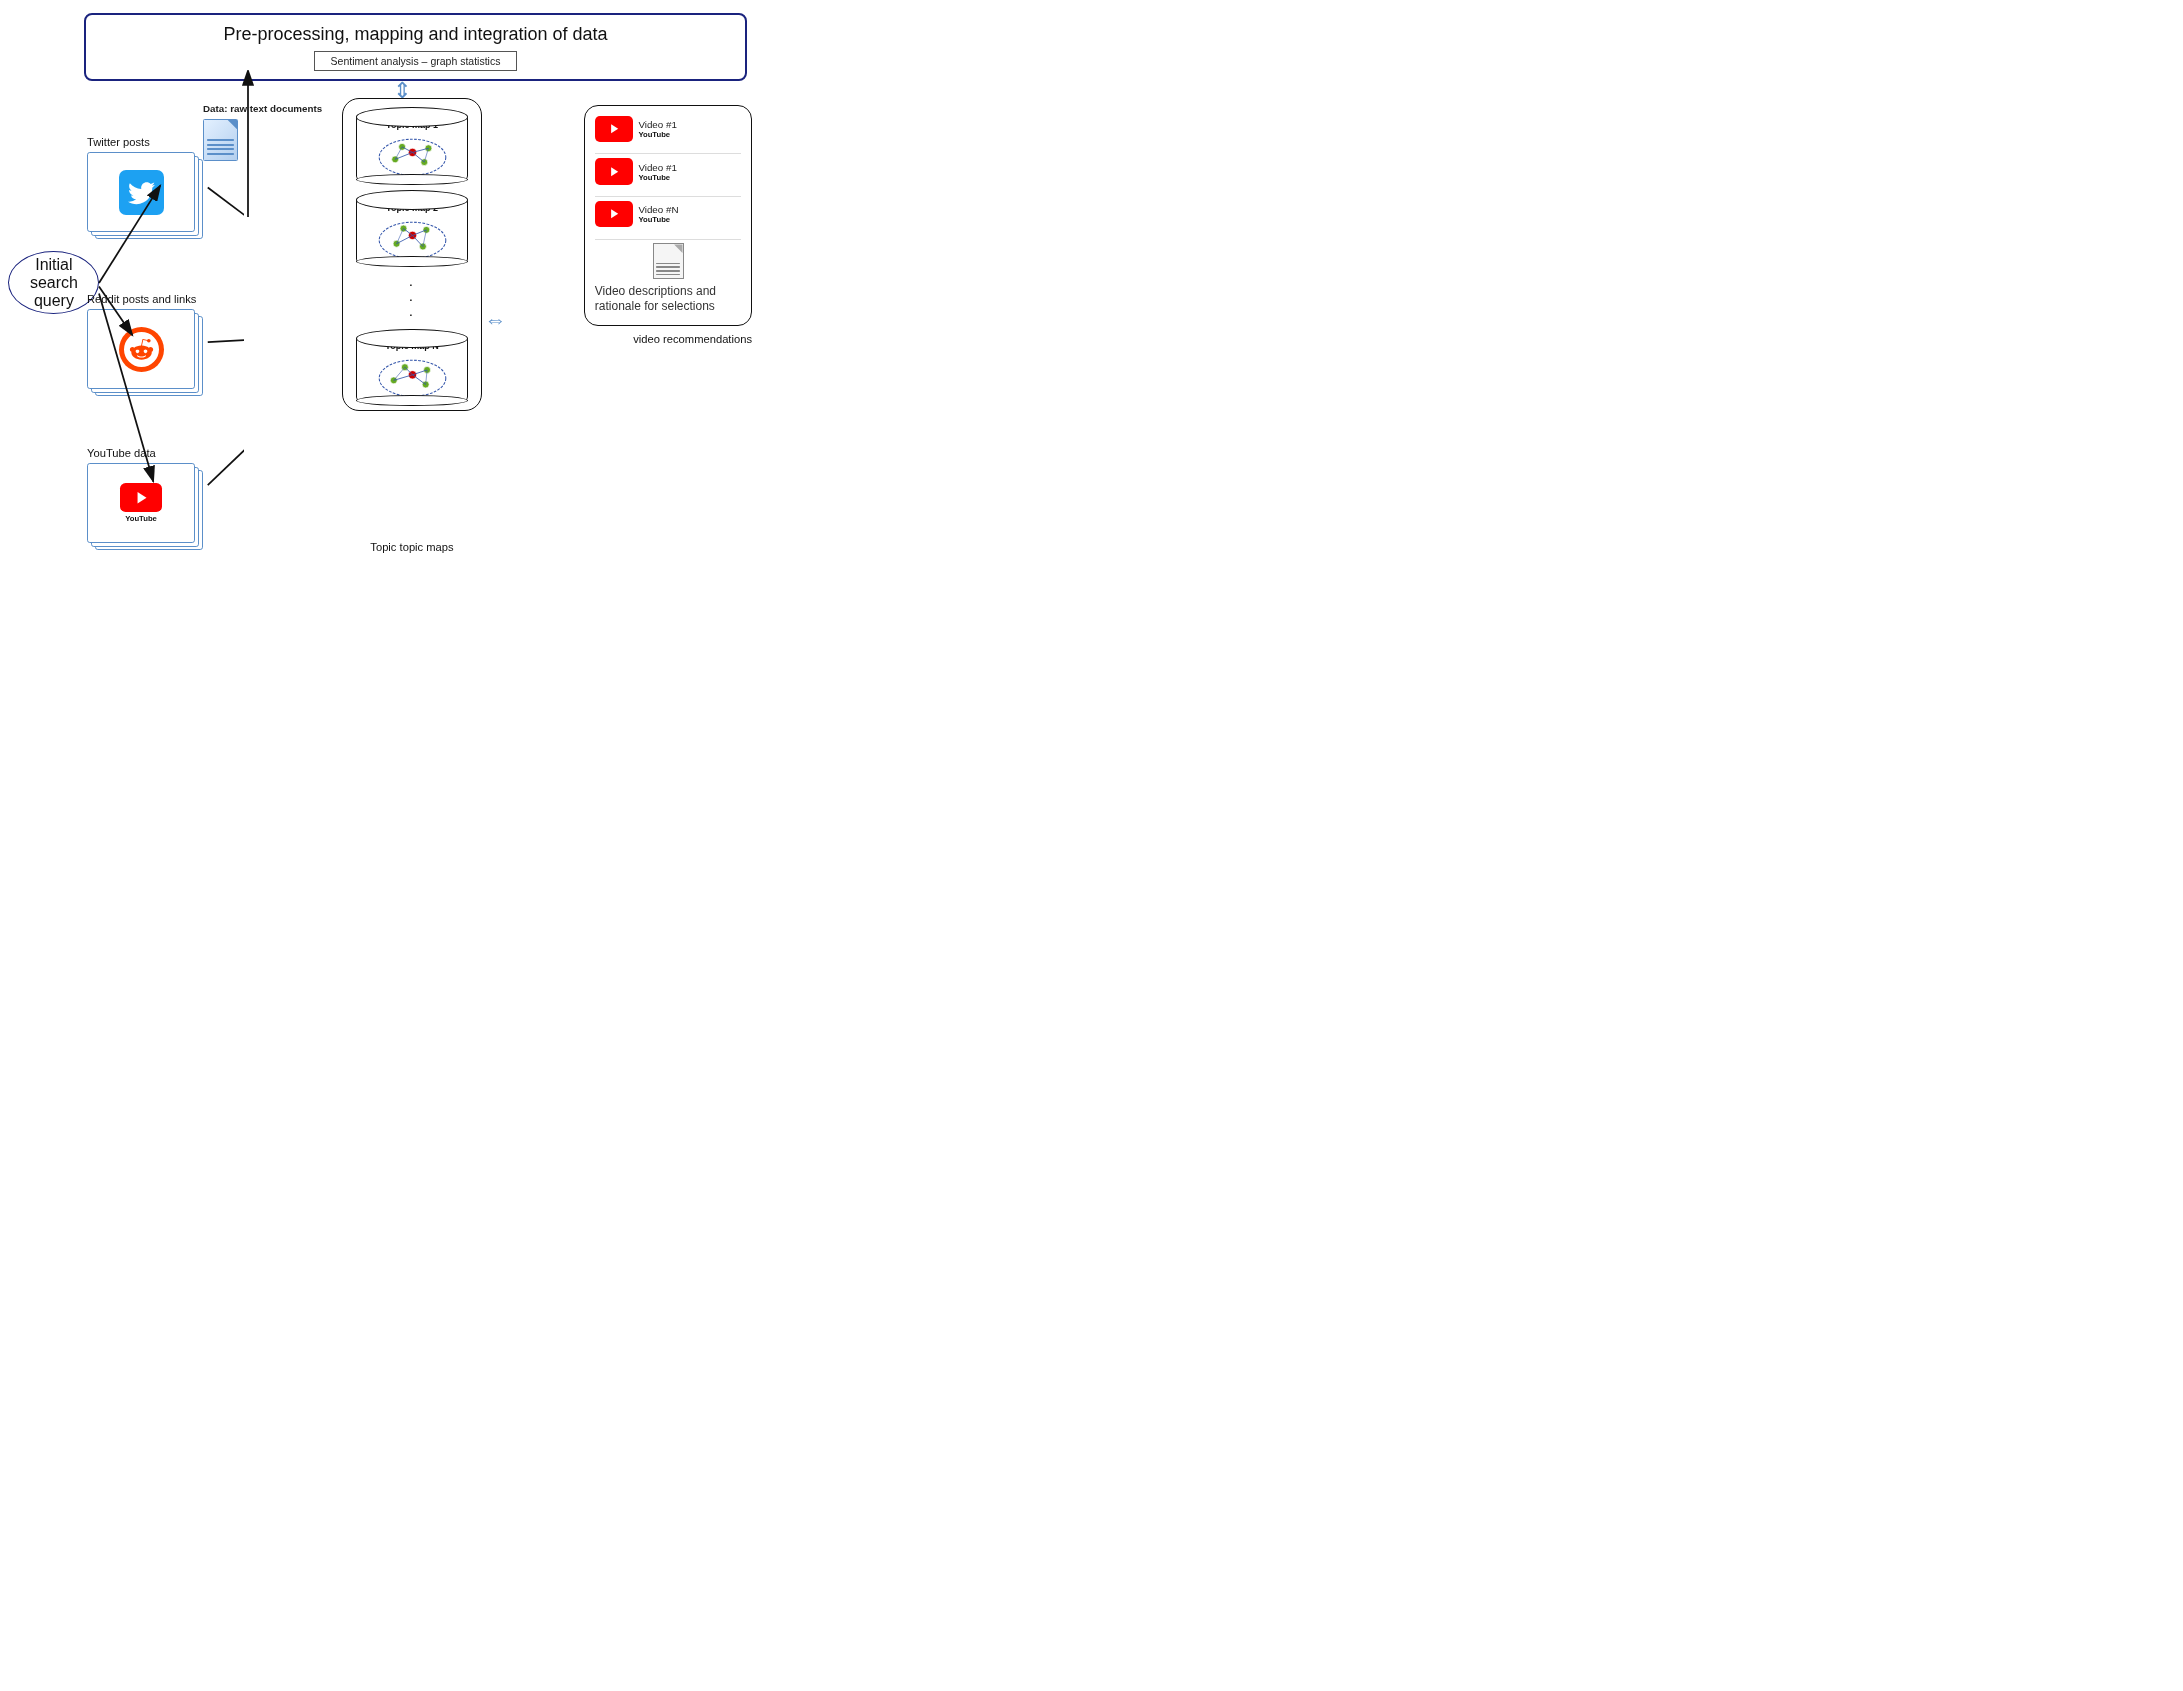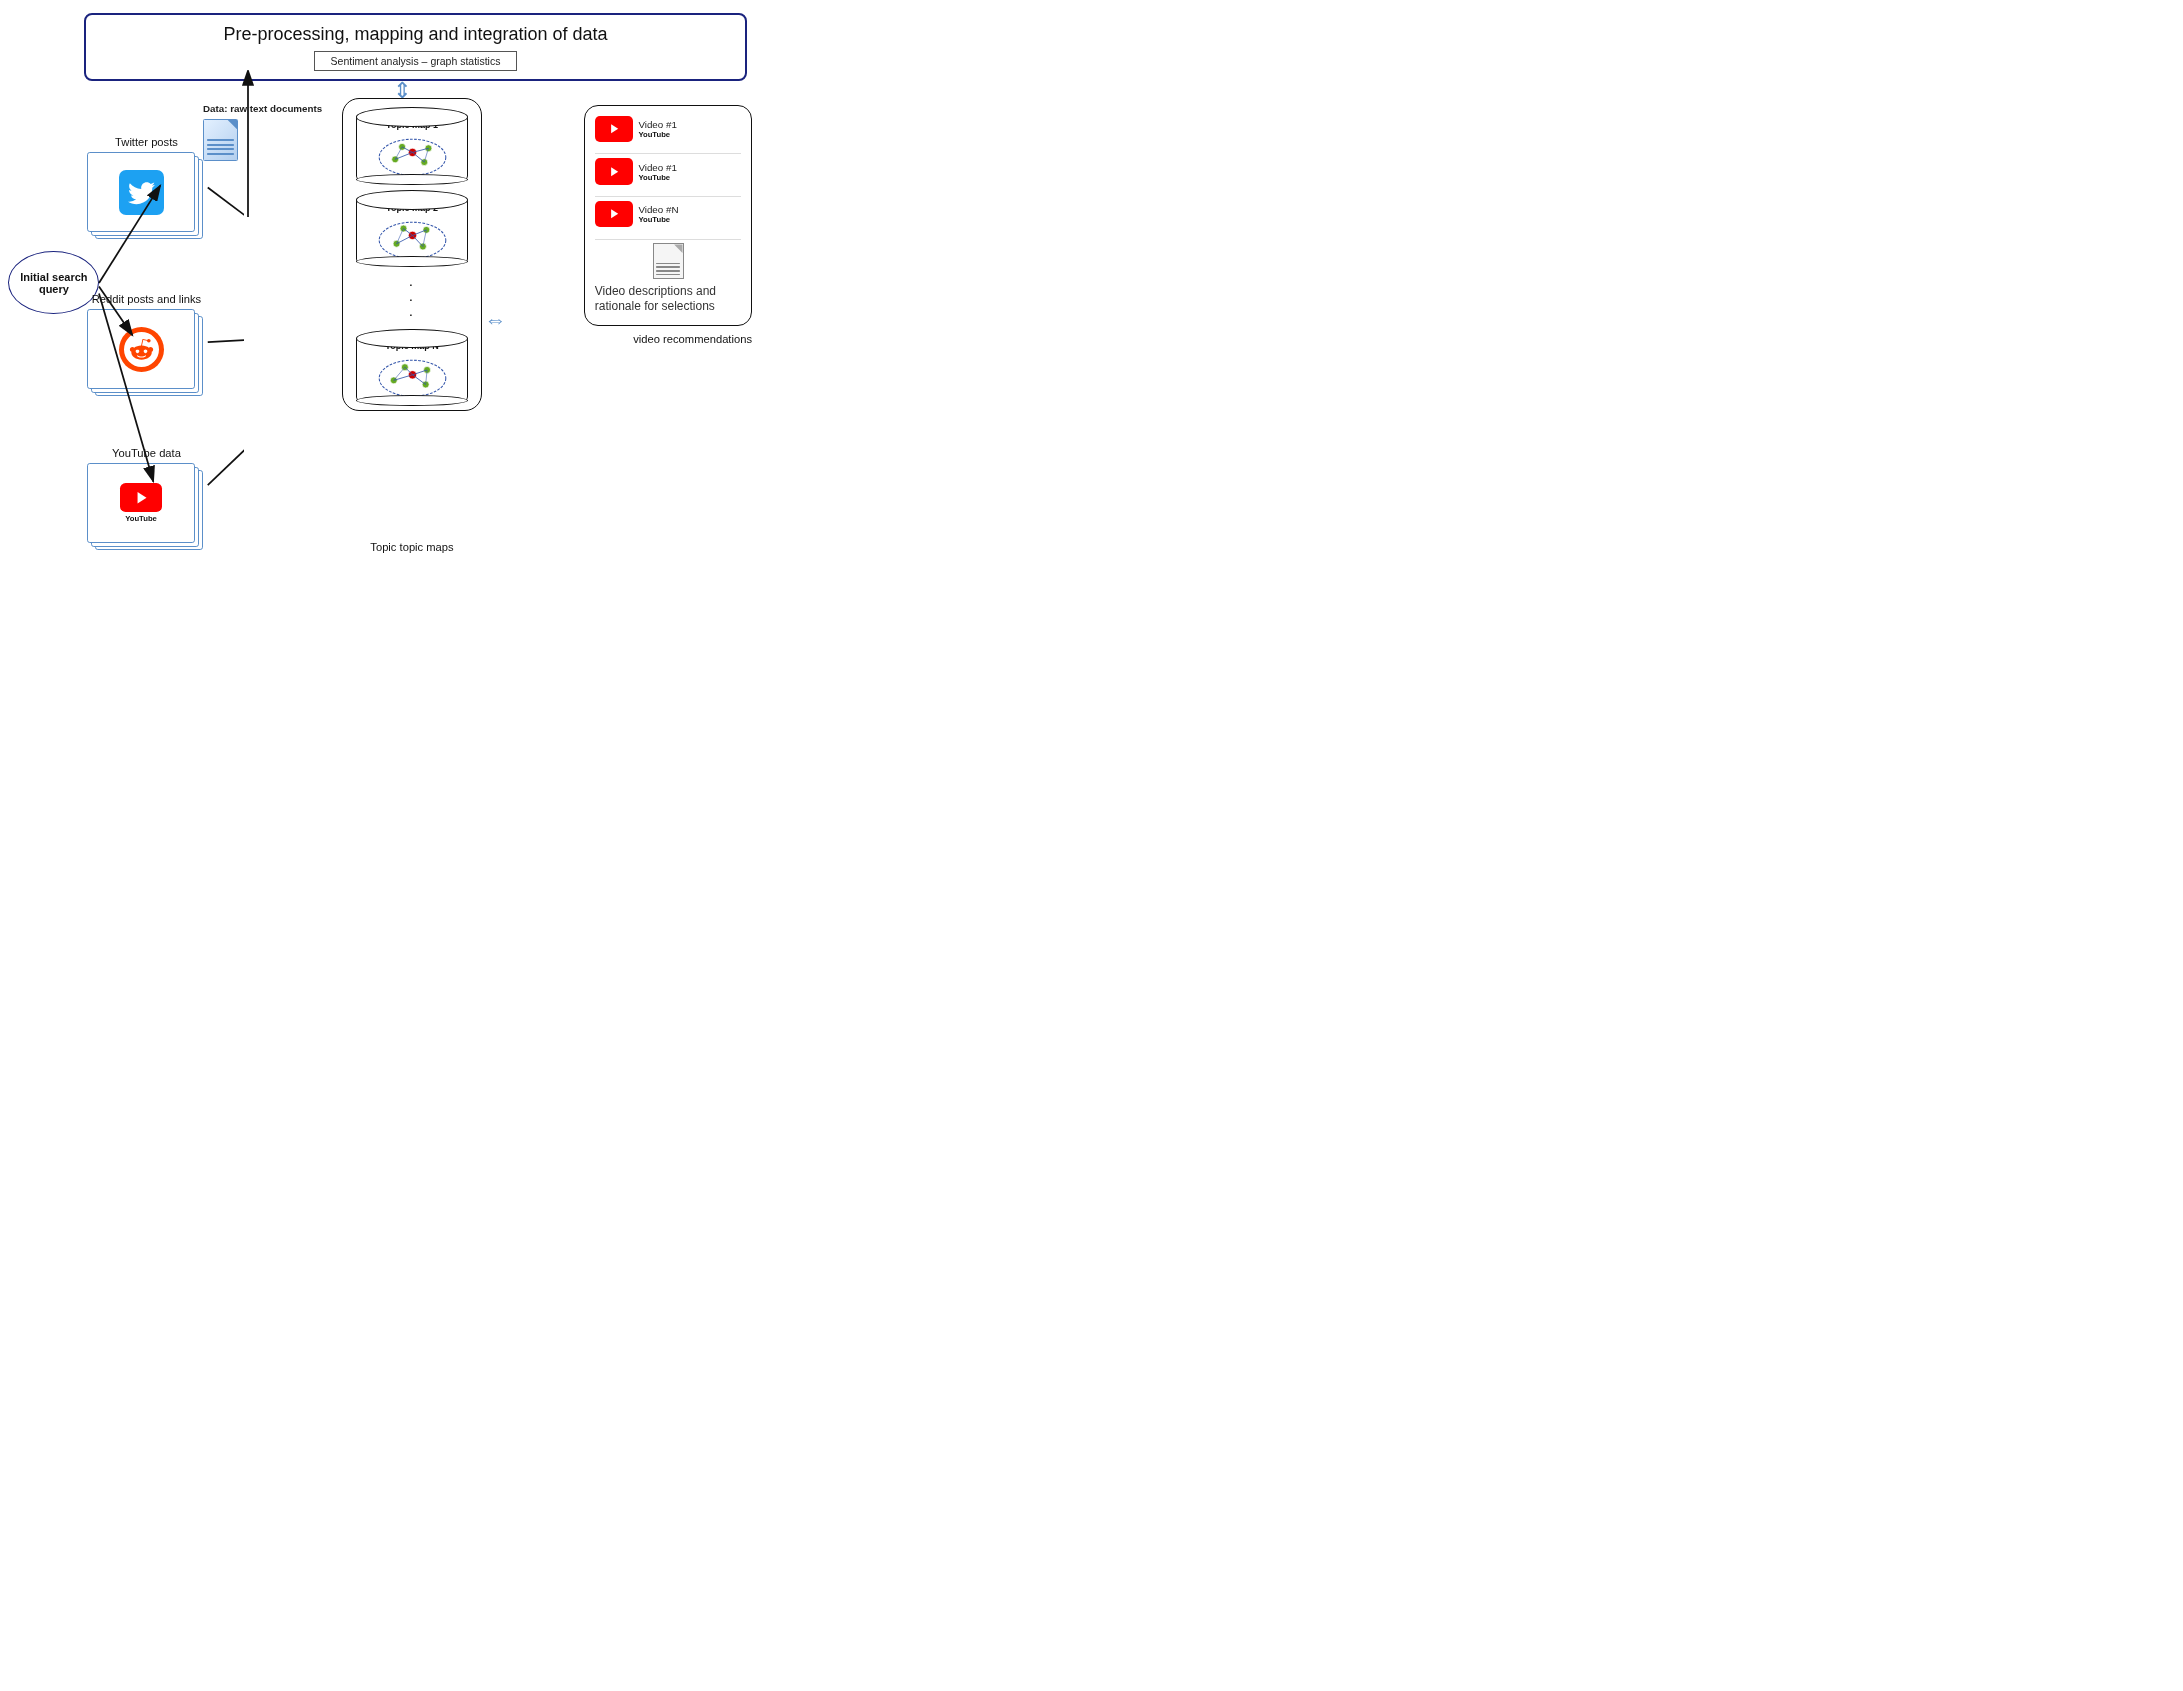--- a/index.html
+++ b/index.html
@@ -43,36 +43,35 @@
       left: 8.4px;
       top: 251px;
       width: 91px;
       height: 63px;
       border: 1.7px solid #1a237e;
       border-radius: 50%;
       display: flex;
       align-items: center;
       justify-content: center;
       text-align: center;
-      font-size: 11px;
+      font-size: 16px;
       color: #111;
-      font-weight: 700;
+      font-weight: 400;
       background: #fff;
     }
 
     
     .source-group {
       position: absolute;
     }
     .source-label {
       font-size: 11.2px;
       font-weight: 500;
       color: #111;
       margin-bottom: 4.2px;
-      text-align: center;
     }
     .card-stack {
       position: relative;
       width: 119px;
       height: 91px;
     }
     .card {
       position: absolute;
       width: 108px;
       height: 80px;

